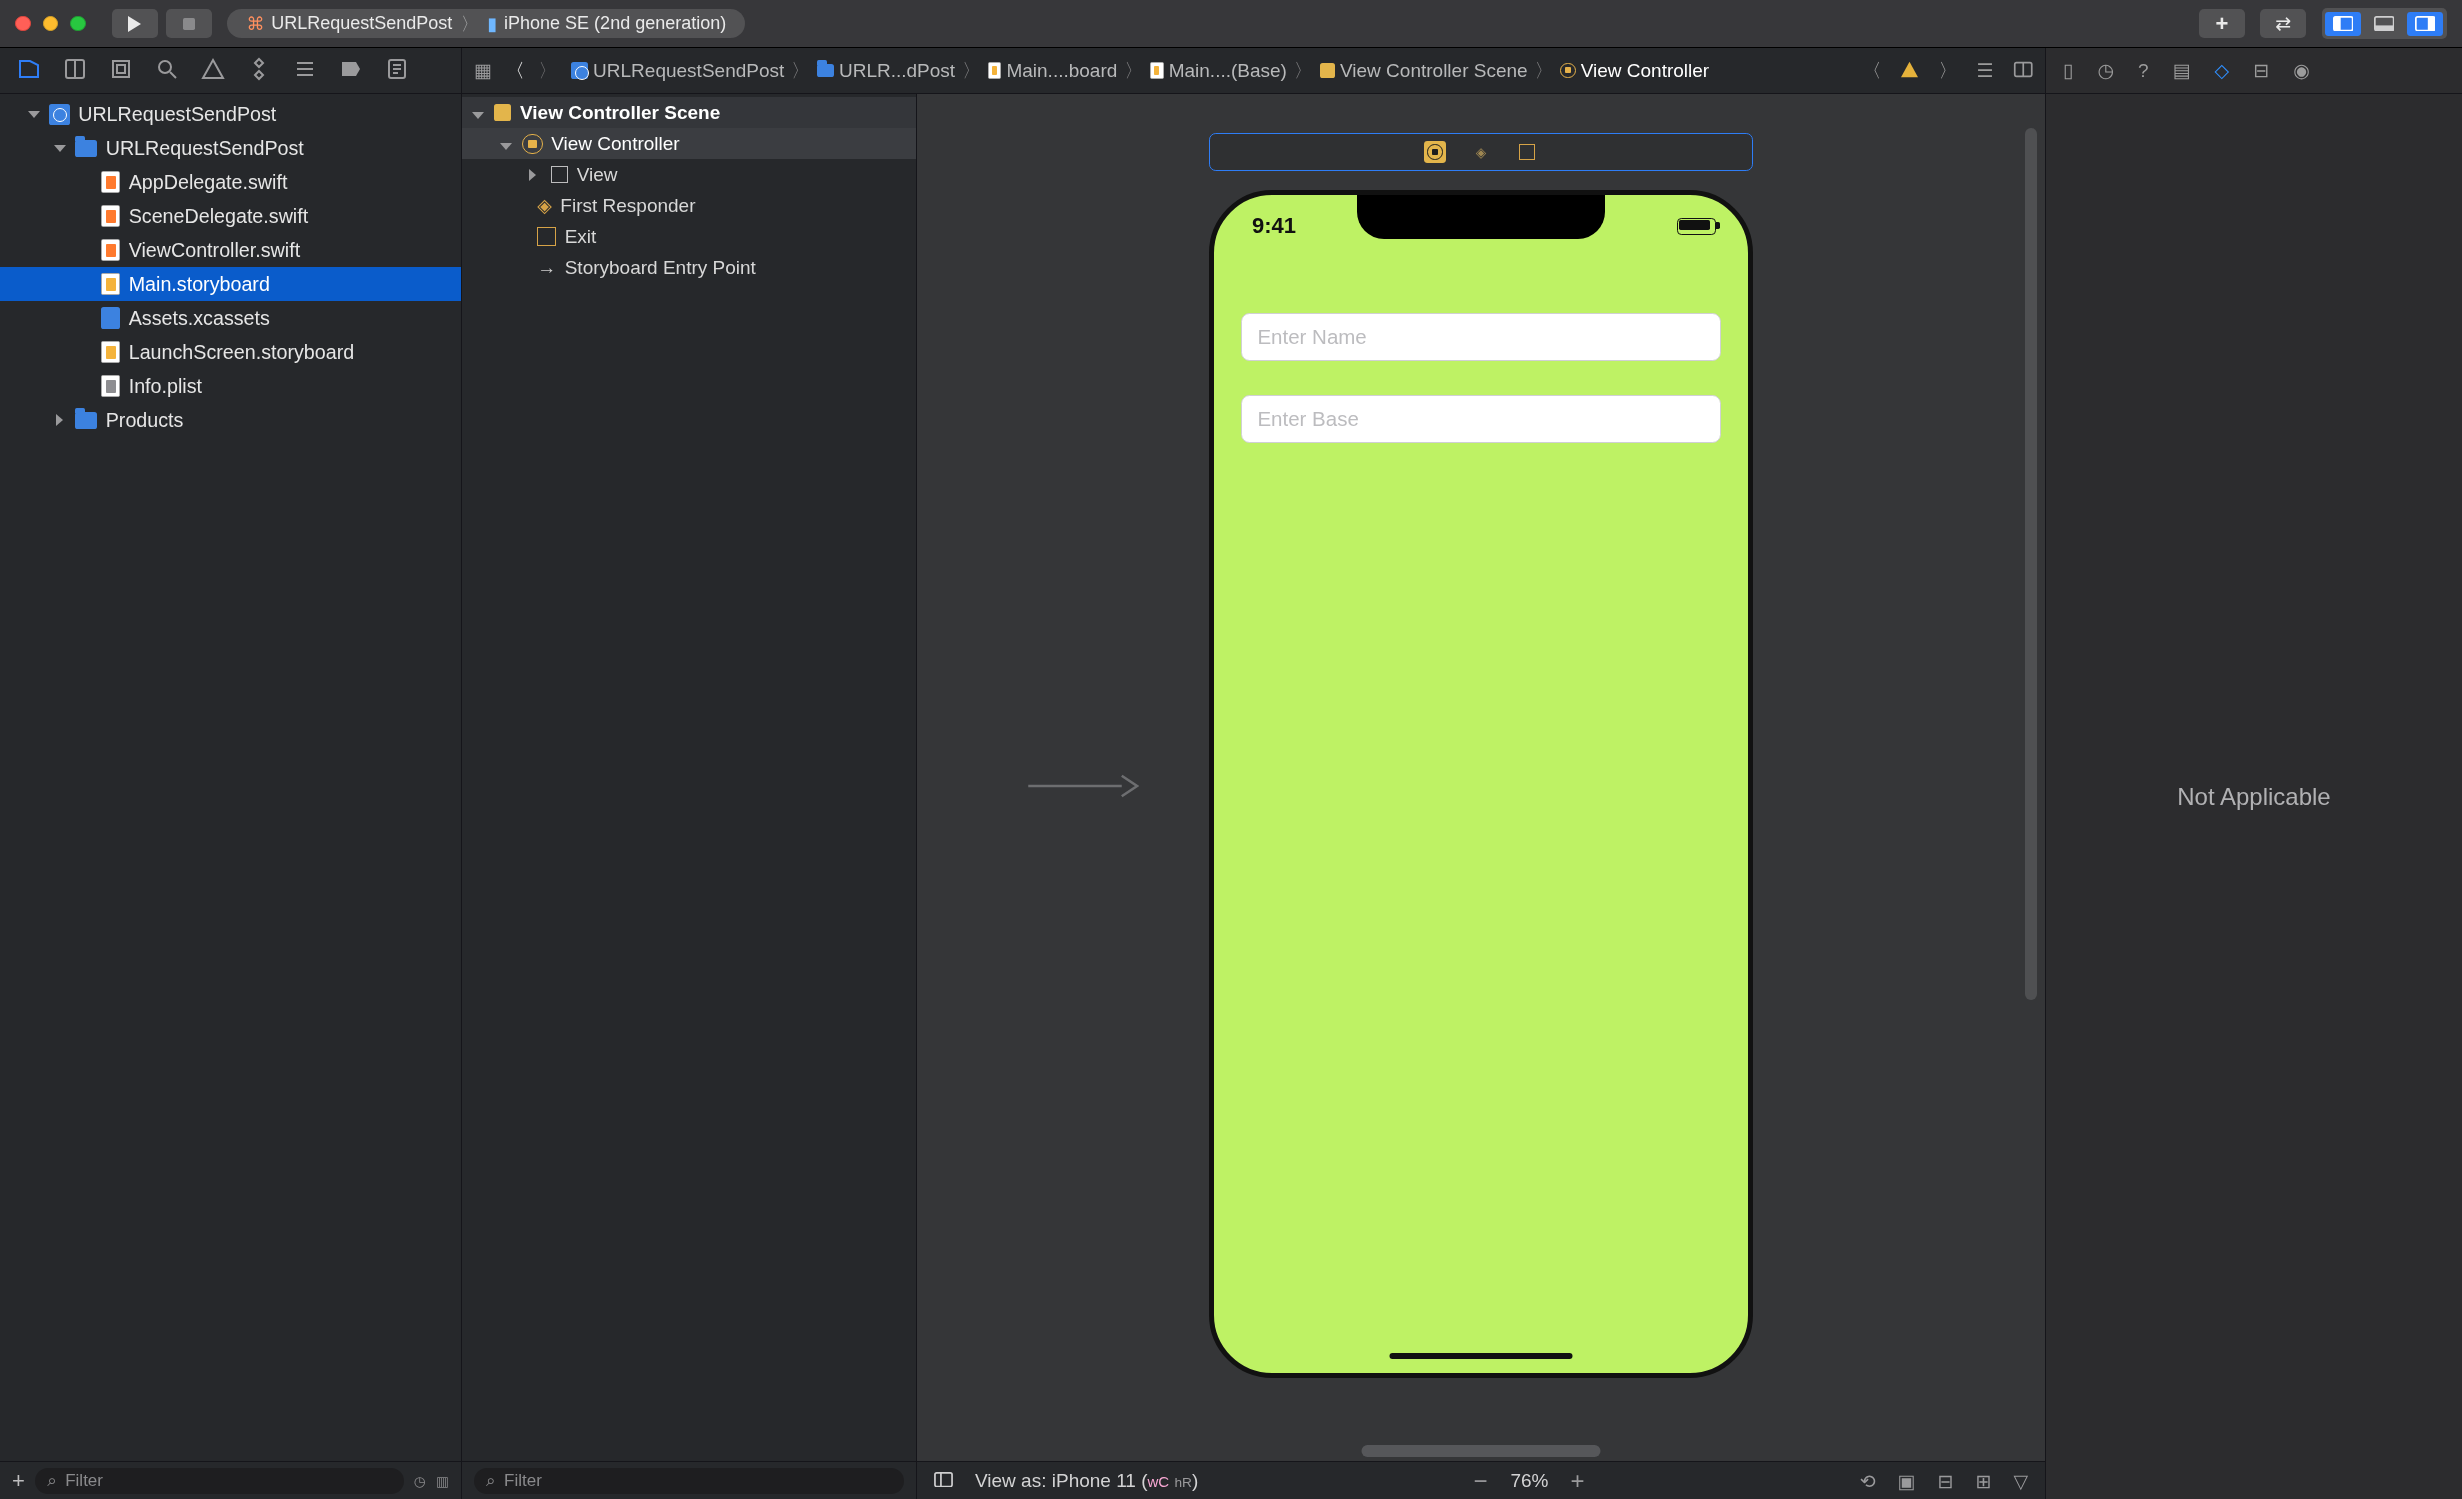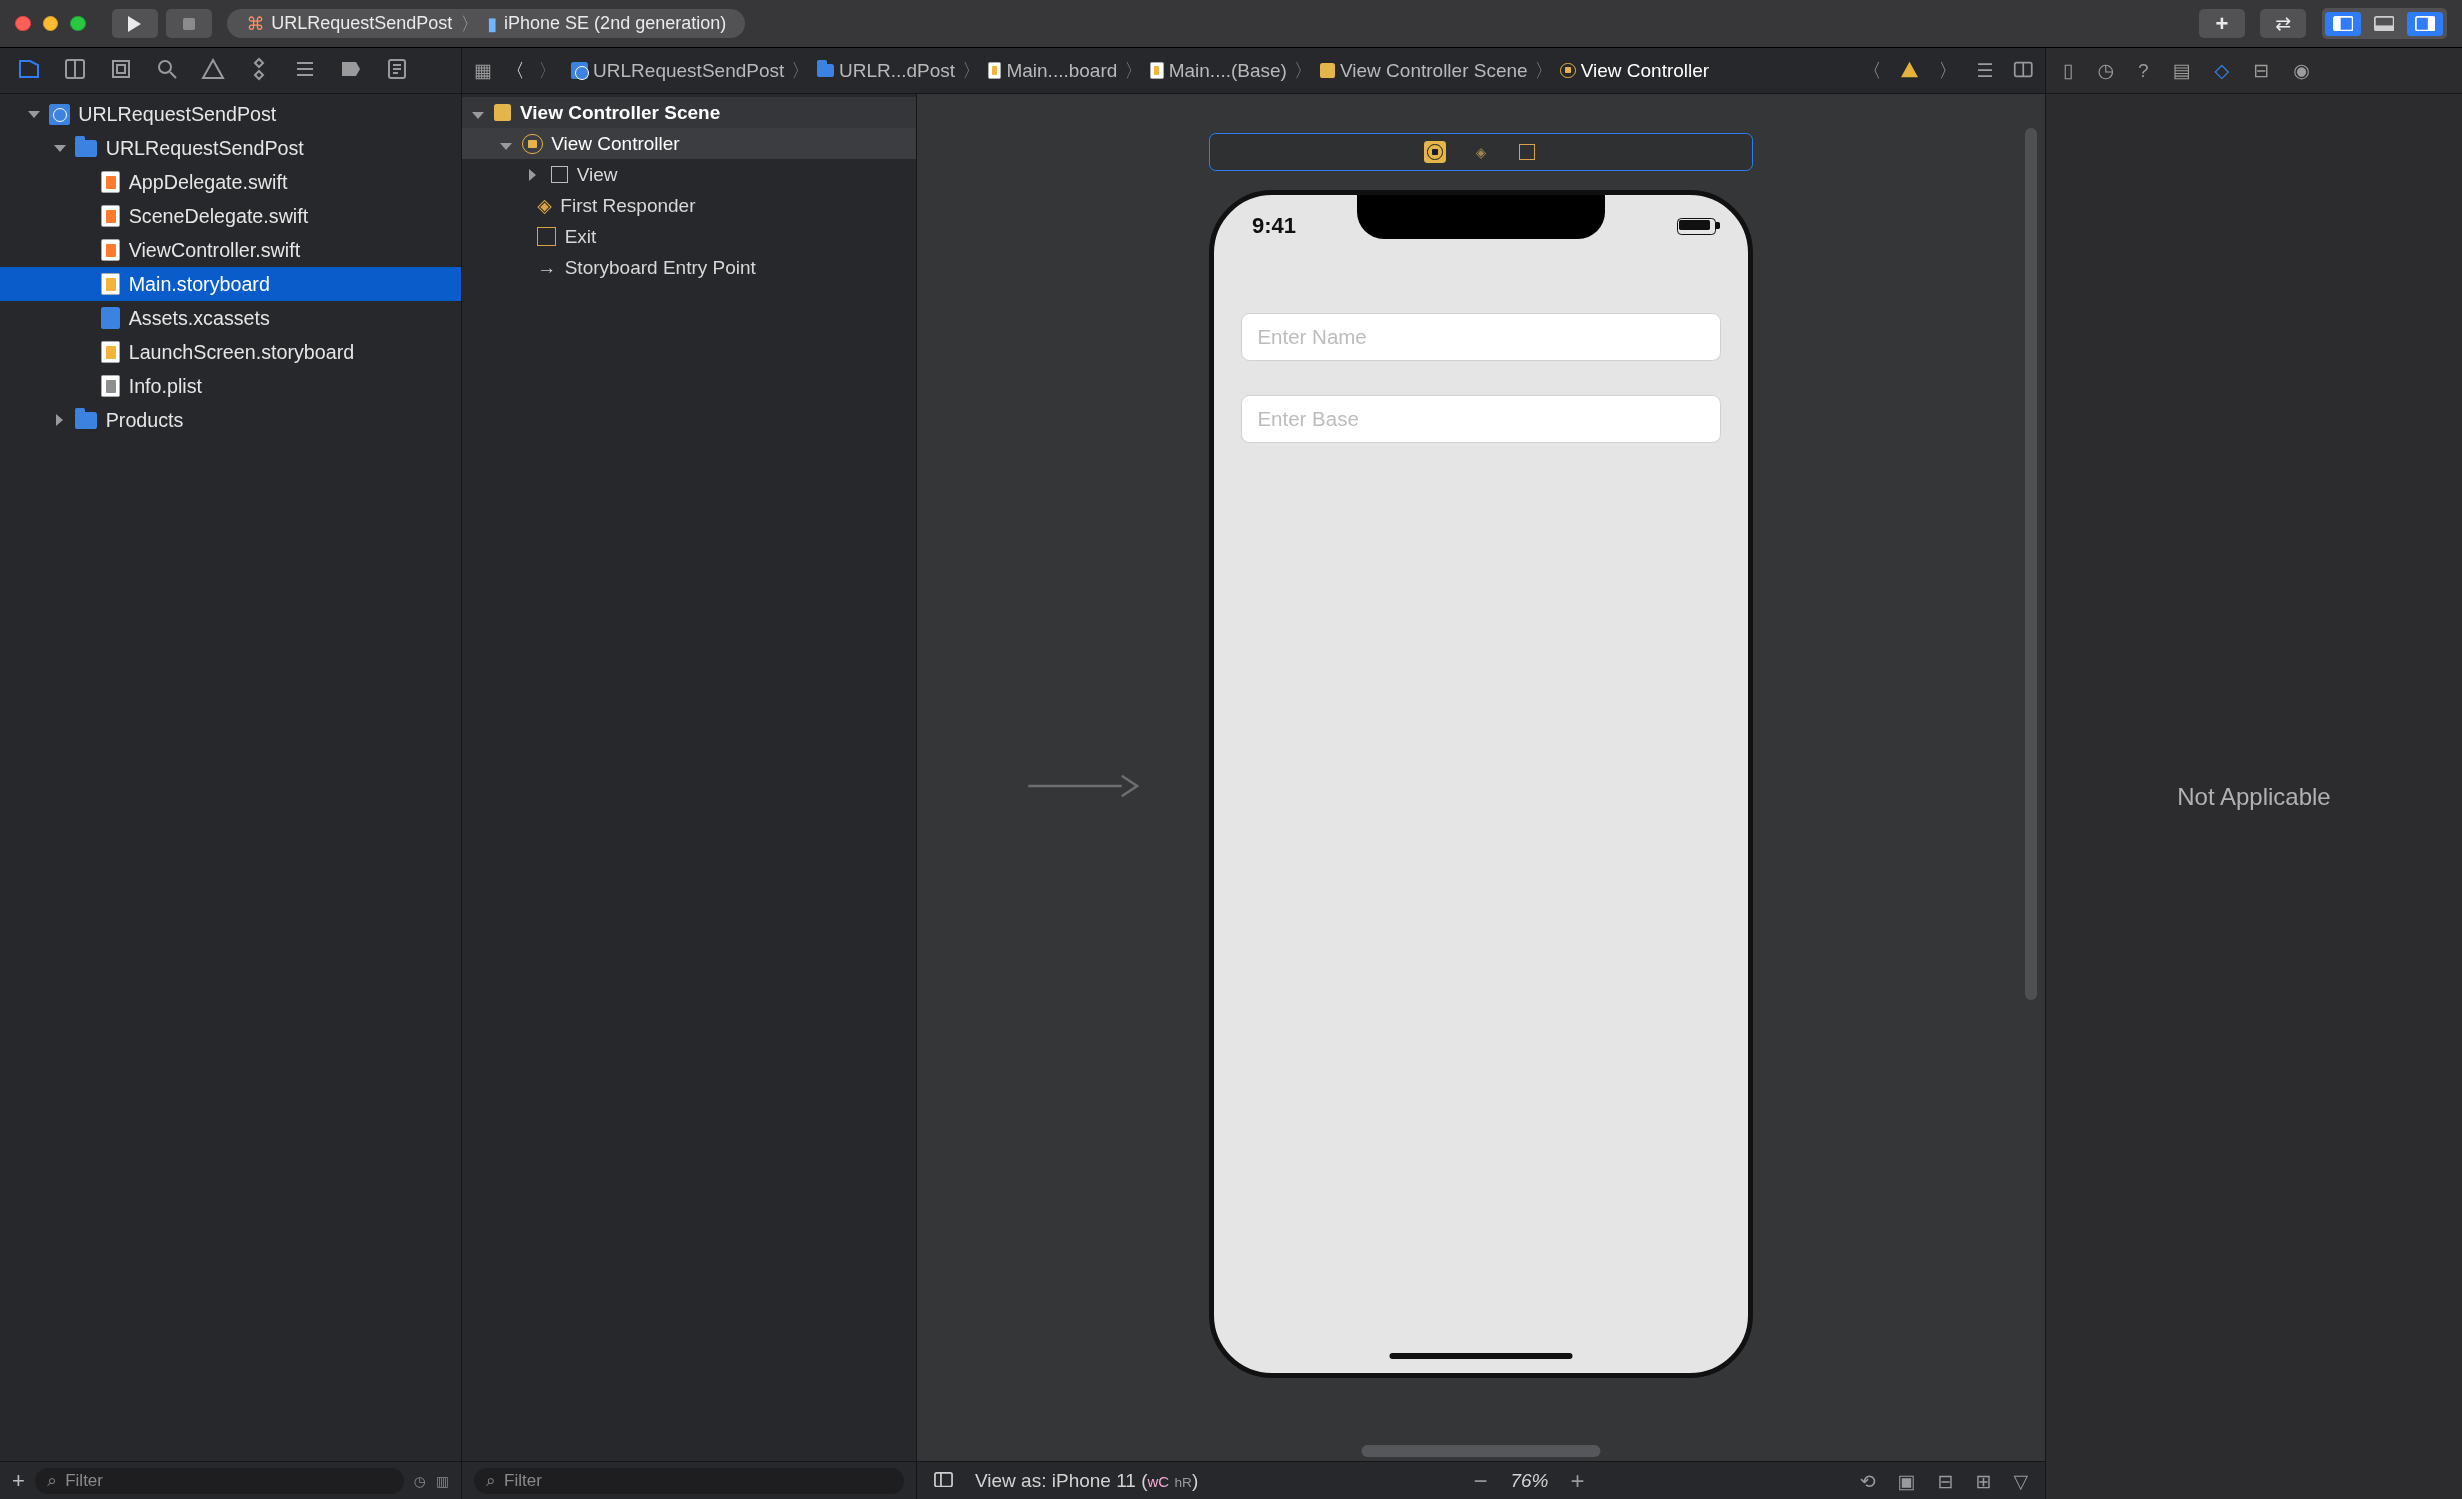--- a/index.html
+++ b/index.html
@@ -95,41 +95,41 @@
   
   .scene-select{position:absolute;top:39px;left:50%;transform:translateX(-50%);width:544px;height:38px;border:1.7px solid #2e7df6;border-radius:6.8px;background:rgba(40,40,42,0.4);display:flex;align-items:center;justify-content:center;gap:24px;}
   .scene-ico{width:22px;height:22px;border-radius:3.4px;display:flex;align-items:center;justify-content:center;}
   .scene-ico.active{background:#e3b54b;color:#1d1d1d;}
   .scene-ico.dim{color:#9f8752;}
 
   .entry-arrow{position:absolute; top:675px; left:111px;}
   .entry-arrow svg{stroke:#6d6e70;fill:#6d6e70;}
 
   
-  .phone{position:absolute;top:96px;left:50%;transform:translateX(-50%);width:544px;height:1188px;border:5.1px solid #111;border-radius:63px;background:#e5e5e5;overflow:hidden;}
+  .phone{position:absolute;top:96px;left:50%;transform:translateX(-50%);width:544px;height:1188px;border:5.1px solid #111;border-radius:63px;background:#bef264;overflow:hidden;}
   .notch{position:absolute;top:0;left:50%;transform:translateX(-50%);width:248px;height:44px;background:#000;border-radius:0 0 27px 27px;}
   .statusbar{height:62px;display:flex;align-items:center;justify-content:space-between;padding:0 32.5px 0 38px;}
   .time{font-size:22px;font-weight:700;color:#111;}
   .bat{width:39px;height:17px;border:1.7px solid #111;border-radius:4.3px;position:relative;}
   .bat::after{content:"";position:absolute;right:-5.1px;top:3.4px;width:3.4px;height:6.8px;background:#111;border-radius:0 1.7px 1.7px 0;}
   .bat::before{content:"";position:absolute;left:1.7px;top:1.7px;width:31px;height:10.3px;background:#111;border-radius:1.7px;}
   .navbar{height:43px;display:flex;align-items:flex-start;justify-content:flex-end;padding:0 24px;}
   .navbar .send{color:#0a7aff;font-size:22px;}
   .form-area{padding:56px 27px 0 27px;}
   .tfield{height:48px;border:0.9px solid #d0d0d4;border-radius:8.5px;background:#fff;display:flex;align-items:center;padding:0 15.4px;color:#bcbcbf;font-size:20.5px;margin-bottom:34px;}
   .info-text{margin-top:12px;font-size:19px;color:#111;line-height:1.35;padding:0 3.4px;}
   .home-ind{position:absolute;bottom:13.7px;left:50%;transform:translateX(-50%);width:183px;height:6.8px;background:#111;border-radius:6.8px;}
 
   
   .v-scroll{position:absolute;right:8.5px;top:34px;width:12px;height:62%;background:#4f5052;border-radius:8.5px;}
 
   
   .canvas-hscroll{position:absolute; left:50%; transform:translateX(-50%); bottom:43px; height:12px; width:239px; background:#56575a;border-radius:8.5px;}
   .canvas-footer{position:absolute;left:0;right:0;bottom:0;height:39px;background:var(--panel-bg);border-top:0.9px solid var(--border-dark);display:flex;align-items:center;padding:0 17px;color:#d3d3d4;font-size:19px;gap:22px;}
-  .canvas-footer .zoom{margin-left:1px;font-style:italic;}
+  .canvas-footer .zoom{margin-left:1px;}
   .canvas-footer .spacer{flex:1;}
   .foot-ico{color:#9a9a9c;}
 
   
   .insp-tools{height:46px;border-bottom:0.9px solid var(--border-dark);display:flex;align-items:center;gap:24px;padding:0 17px;justify-content:flex-start;}
   .insp-tools .iico{color:var(--icon-dim);font-size:19px;}
   .insp-tools .iico.sel{color:#2f8fff;}
   .insp-body{flex:1;display:flex;align-items:center;justify-content:center;color:#b1b1b3;font-size:24px;}
   .file-ico{width:19px;height:22px;border-radius:1.7px;display:inline-block;}
   .file-swift{background:linear-gradient(#fff,#fff);border:0.9px solid #aaa;position:relative;}

